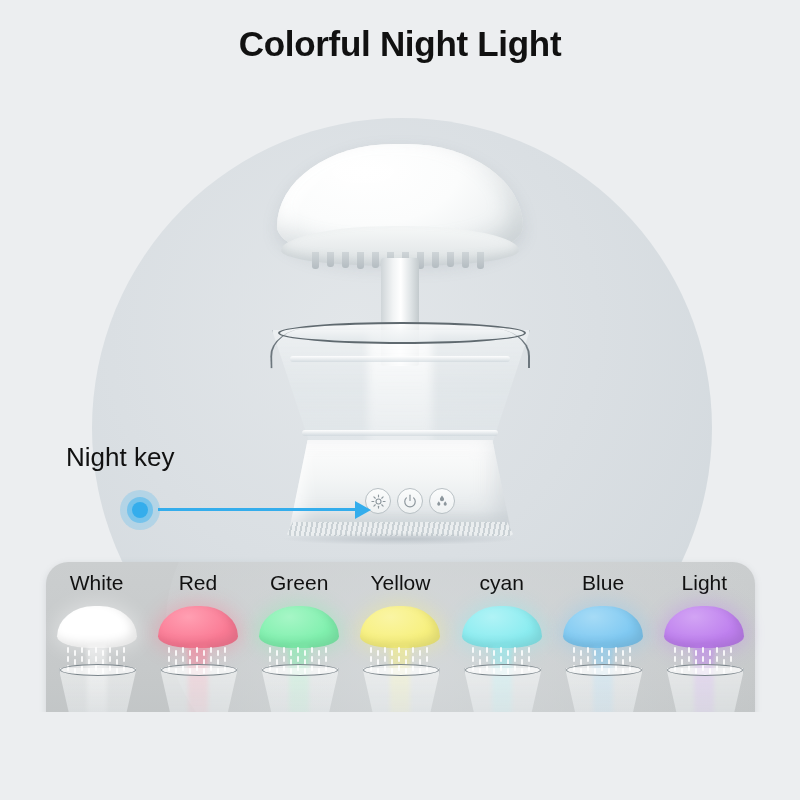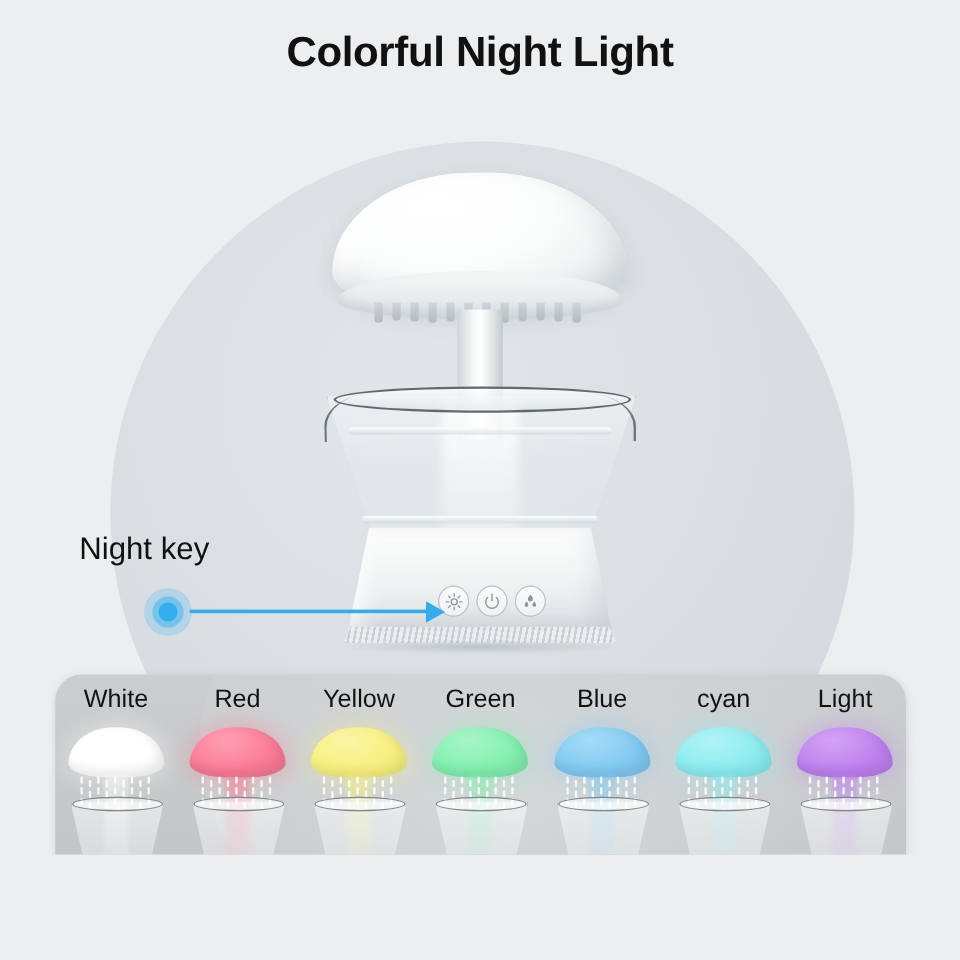--- a/index.html
+++ b/index.html
@@ -394,20 +394,65 @@
             <div class="mini-base"></div>
             <div class="mini-btns">
               <div class="mini-btn" style="left:0"></div>
               <div class="mini-btn" style="left:13px"></div>
               <div class="mini-btn" style="left:26px"></div>
             </div>
             <div class="mini-vent"></div>
           </div>
         </div>
         <div class="sw">
+          <div class="sw-label">Green</div>
+          <div class="mini">
+            <div class="mini-cap" style="background: radial-gradient(at 38% 26%, rgb(166, 246, 198) 0%, rgb(128, 240, 174) 62%, rgb(128, 240, 174) 100%); box-shadow: rgba(0, 0, 0, 0.1) -5px -5px 10px inset, rgba(128, 240, 174, 0.333) 0px 0px 18px 4px;"></div>
+            <div class="mini-col" style="background: linear-gradient(rgba(128, 240, 174, 0.8), rgba(128, 240, 174, 0.267));"></div>
+            <div class="mini-rain">
+              <span style="position:absolute;left:2px;top:1px;width:2px;height:6px;border-radius:1px;background:rgba(255,255,255,.95)"></span>
+              <span style="position:absolute;left:2px;top:10px;width:2px;height:6px;border-radius:1px;background:rgba(255,255,255,.95)"></span>
+              <span style="position:absolute;left:2px;top:19px;width:2px;height:6px;border-radius:1px;background:rgba(255,255,255,.95)"></span>
+              <span style="position:absolute;left:9px;top:4px;width:2px;height:6px;border-radius:1px;background:rgba(255,255,255,.95)"></span>
+              <span style="position:absolute;left:9px;top:13px;width:2px;height:6px;border-radius:1px;background:rgba(255,255,255,.95)"></span>
+              <span style="position:absolute;left:9px;top:22px;width:2px;height:6px;border-radius:1px;background:rgba(255,255,255,.95)"></span>
+              <span style="position:absolute;left:16px;top:1px;width:2px;height:6px;border-radius:1px;background:rgba(255,255,255,.95)"></span>
+              <span style="position:absolute;left:16px;top:10px;width:2px;height:6px;border-radius:1px;background:rgba(255,255,255,.95)"></span>
+              <span style="position:absolute;left:16px;top:19px;width:2px;height:6px;border-radius:1px;background:rgba(255,255,255,.95)"></span>
+              <span style="position:absolute;left:23px;top:4px;width:2px;height:6px;border-radius:1px;background:rgba(255,255,255,.95)"></span>
+              <span style="position:absolute;left:23px;top:13px;width:2px;height:6px;border-radius:1px;background:rgba(255,255,255,.95)"></span>
+              <span style="position:absolute;left:23px;top:22px;width:2px;height:6px;border-radius:1px;background:rgba(255,255,255,.95)"></span>
+              <span style="position:absolute;left:30px;top:1px;width:2px;height:6px;border-radius:1px;background:rgba(255,255,255,.95)"></span>
+              <span style="position:absolute;left:30px;top:10px;width:2px;height:6px;border-radius:1px;background:rgba(255,255,255,.95)"></span>
+              <span style="position:absolute;left:30px;top:19px;width:2px;height:6px;border-radius:1px;background:rgba(255,255,255,.95)"></span>
+              <span style="position:absolute;left:37px;top:4px;width:2px;height:6px;border-radius:1px;background:rgba(255,255,255,.95)"></span>
+              <span style="position:absolute;left:37px;top:13px;width:2px;height:6px;border-radius:1px;background:rgba(255,255,255,.95)"></span>
+              <span style="position:absolute;left:37px;top:22px;width:2px;height:6px;border-radius:1px;background:rgba(255,255,255,.95)"></span>
+              <span style="position:absolute;left:44px;top:1px;width:2px;height:6px;border-radius:1px;background:rgba(255,255,255,.95)"></span>
+              <span style="position:absolute;left:44px;top:10px;width:2px;height:6px;border-radius:1px;background:rgba(255,255,255,.95)"></span>
+              <span style="position:absolute;left:44px;top:19px;width:2px;height:6px;border-radius:1px;background:rgba(255,255,255,.95)"></span>
+              <span style="position:absolute;left:51px;top:4px;width:2px;height:6px;border-radius:1px;background:rgba(255,255,255,.95)"></span>
+              <span style="position:absolute;left:51px;top:13px;width:2px;height:6px;border-radius:1px;background:rgba(255,255,255,.95)"></span>
+              <span style="position:absolute;left:51px;top:22px;width:2px;height:6px;border-radius:1px;background:rgba(255,255,255,.95)"></span>
+              <span style="position:absolute;left:58px;top:1px;width:2px;height:6px;border-radius:1px;background:rgba(255,255,255,.95)"></span>
+              <span style="position:absolute;left:58px;top:10px;width:2px;height:6px;border-radius:1px;background:rgba(255,255,255,.95)"></span>
+              <span style="position:absolute;left:58px;top:19px;width:2px;height:6px;border-radius:1px;background:rgba(255,255,255,.95)"></span>
+            </div>
+            <div class="mini-tank"></div>
+            <div class="mini-tank-rim"></div>
+            <div class="mini-base"></div>
+            <div class="mini-btns">
+              <div class="mini-btn" style="left:0"></div>
+              <div class="mini-btn" style="left:13px"></div>
+              <div class="mini-btn" style="left:26px"></div>
+            </div>
+            <div class="mini-vent"></div>
+          </div>
+        </div>
+        <div class="sw">
           <div class="sw-label">Yellow</div>
           <div class="mini">
             <div class="mini-cap" style="background: radial-gradient(at 38% 26%, rgb(250, 245, 164) 0%, rgb(247, 240, 126) 62%, rgb(247, 240, 126) 100%); box-shadow: rgba(0, 0, 0, 0.1) -5px -5px 10px inset, rgba(247, 240, 126, 0.333) 0px 0px 18px 4px;"></div>
             <div class="mini-col" style="background: linear-gradient(rgba(247, 240, 126, 0.8), rgba(247, 240, 126, 0.267));"></div>
             <div class="mini-rain">
               <span style="position:absolute;left:2px;top:1px;width:2px;height:6px;border-radius:1px;background:rgba(255,255,255,.95)"></span>
               <span style="position:absolute;left:2px;top:10px;width:2px;height:6px;border-radius:1px;background:rgba(255,255,255,.95)"></span>
               <span style="position:absolute;left:2px;top:19px;width:2px;height:6px;border-radius:1px;background:rgba(255,255,255,.95)"></span>
               <span style="position:absolute;left:9px;top:4px;width:2px;height:6px;border-radius:1px;background:rgba(255,255,255,.95)"></span>
               <span style="position:absolute;left:9px;top:13px;width:2px;height:6px;border-radius:1px;background:rgba(255,255,255,.95)"></span>
@@ -439,24 +484,24 @@
             <div class="mini-base"></div>
             <div class="mini-btns">
               <div class="mini-btn" style="left:0"></div>
               <div class="mini-btn" style="left:13px"></div>
               <div class="mini-btn" style="left:26px"></div>
             </div>
             <div class="mini-vent"></div>
           </div>
         </div>
         <div class="sw">
-          <div class="sw-label">Green</div>
+          <div class="sw-label">cyan</div>
           <div class="mini">
-            <div class="mini-cap" style="background: radial-gradient(at 38% 26%, rgb(166, 246, 198) 0%, rgb(128, 240, 174) 62%, rgb(128, 240, 174) 100%); box-shadow: rgba(0, 0, 0, 0.1) -5px -5px 10px inset, rgba(128, 240, 174, 0.333) 0px 0px 18px 4px;"></div>
-            <div class="mini-col" style="background: linear-gradient(rgba(128, 240, 174, 0.8), rgba(128, 240, 174, 0.267));"></div>
+            <div class="mini-cap" style="background: radial-gradient(at 38% 26%, rgb(176, 243, 246) 0%, rgb(138, 236, 240) 62%, rgb(138, 236, 240) 100%); box-shadow: rgba(0, 0, 0, 0.1) -5px -5px 10px inset, rgba(138, 236, 240, 0.333) 0px 0px 18px 4px;"></div>
+            <div class="mini-col" style="background: linear-gradient(rgba(138, 236, 240, 0.8), rgba(138, 236, 240, 0.267));"></div>
             <div class="mini-rain">
               <span style="position:absolute;left:2px;top:1px;width:2px;height:6px;border-radius:1px;background:rgba(255,255,255,.95)"></span>
               <span style="position:absolute;left:2px;top:10px;width:2px;height:6px;border-radius:1px;background:rgba(255,255,255,.95)"></span>
               <span style="position:absolute;left:2px;top:19px;width:2px;height:6px;border-radius:1px;background:rgba(255,255,255,.95)"></span>
               <span style="position:absolute;left:9px;top:4px;width:2px;height:6px;border-radius:1px;background:rgba(255,255,255,.95)"></span>
               <span style="position:absolute;left:9px;top:13px;width:2px;height:6px;border-radius:1px;background:rgba(255,255,255,.95)"></span>
               <span style="position:absolute;left:9px;top:22px;width:2px;height:6px;border-radius:1px;background:rgba(255,255,255,.95)"></span>
               <span style="position:absolute;left:16px;top:1px;width:2px;height:6px;border-radius:1px;background:rgba(255,255,255,.95)"></span>
               <span style="position:absolute;left:16px;top:10px;width:2px;height:6px;border-radius:1px;background:rgba(255,255,255,.95)"></span>
               <span style="position:absolute;left:16px;top:19px;width:2px;height:6px;border-radius:1px;background:rgba(255,255,255,.95)"></span>
@@ -529,65 +574,20 @@
             <div class="mini-base"></div>
             <div class="mini-btns">
               <div class="mini-btn" style="left:0"></div>
               <div class="mini-btn" style="left:13px"></div>
               <div class="mini-btn" style="left:26px"></div>
             </div>
             <div class="mini-vent"></div>
           </div>
         </div>
         <div class="sw">
-          <div class="sw-label">cyan</div>
-          <div class="mini">
-            <div class="mini-cap" style="background: radial-gradient(at 38% 26%, rgb(176, 243, 246) 0%, rgb(138, 236, 240) 62%, rgb(138, 236, 240) 100%); box-shadow: rgba(0, 0, 0, 0.1) -5px -5px 10px inset, rgba(138, 236, 240, 0.333) 0px 0px 18px 4px;"></div>
-            <div class="mini-col" style="background: linear-gradient(rgba(138, 236, 240, 0.8), rgba(138, 236, 240, 0.267));"></div>
-            <div class="mini-rain">
-              <span style="position:absolute;left:2px;top:1px;width:2px;height:6px;border-radius:1px;background:rgba(255,255,255,.95)"></span>
-              <span style="position:absolute;left:2px;top:10px;width:2px;height:6px;border-radius:1px;background:rgba(255,255,255,.95)"></span>
-              <span style="position:absolute;left:2px;top:19px;width:2px;height:6px;border-radius:1px;background:rgba(255,255,255,.95)"></span>
-              <span style="position:absolute;left:9px;top:4px;width:2px;height:6px;border-radius:1px;background:rgba(255,255,255,.95)"></span>
-              <span style="position:absolute;left:9px;top:13px;width:2px;height:6px;border-radius:1px;background:rgba(255,255,255,.95)"></span>
-              <span style="position:absolute;left:9px;top:22px;width:2px;height:6px;border-radius:1px;background:rgba(255,255,255,.95)"></span>
-              <span style="position:absolute;left:16px;top:1px;width:2px;height:6px;border-radius:1px;background:rgba(255,255,255,.95)"></span>
-              <span style="position:absolute;left:16px;top:10px;width:2px;height:6px;border-radius:1px;background:rgba(255,255,255,.95)"></span>
-              <span style="position:absolute;left:16px;top:19px;width:2px;height:6px;border-radius:1px;background:rgba(255,255,255,.95)"></span>
-              <span style="position:absolute;left:23px;top:4px;width:2px;height:6px;border-radius:1px;background:rgba(255,255,255,.95)"></span>
-              <span style="position:absolute;left:23px;top:13px;width:2px;height:6px;border-radius:1px;background:rgba(255,255,255,.95)"></span>
-              <span style="position:absolute;left:23px;top:22px;width:2px;height:6px;border-radius:1px;background:rgba(255,255,255,.95)"></span>
-              <span style="position:absolute;left:30px;top:1px;width:2px;height:6px;border-radius:1px;background:rgba(255,255,255,.95)"></span>
-              <span style="position:absolute;left:30px;top:10px;width:2px;height:6px;border-radius:1px;background:rgba(255,255,255,.95)"></span>
-              <span style="position:absolute;left:30px;top:19px;width:2px;height:6px;border-radius:1px;background:rgba(255,255,255,.95)"></span>
-              <span style="position:absolute;left:37px;top:4px;width:2px;height:6px;border-radius:1px;background:rgba(255,255,255,.95)"></span>
-              <span style="position:absolute;left:37px;top:13px;width:2px;height:6px;border-radius:1px;background:rgba(255,255,255,.95)"></span>
-              <span style="position:absolute;left:37px;top:22px;width:2px;height:6px;border-radius:1px;background:rgba(255,255,255,.95)"></span>
-              <span style="position:absolute;left:44px;top:1px;width:2px;height:6px;border-radius:1px;background:rgba(255,255,255,.95)"></span>
-              <span style="position:absolute;left:44px;top:10px;width:2px;height:6px;border-radius:1px;background:rgba(255,255,255,.95)"></span>
-              <span style="position:absolute;left:44px;top:19px;width:2px;height:6px;border-radius:1px;background:rgba(255,255,255,.95)"></span>
-              <span style="position:absolute;left:51px;top:4px;width:2px;height:6px;border-radius:1px;background:rgba(255,255,255,.95)"></span>
-              <span style="position:absolute;left:51px;top:13px;width:2px;height:6px;border-radius:1px;background:rgba(255,255,255,.95)"></span>
-              <span style="position:absolute;left:51px;top:22px;width:2px;height:6px;border-radius:1px;background:rgba(255,255,255,.95)"></span>
-              <span style="position:absolute;left:58px;top:1px;width:2px;height:6px;border-radius:1px;background:rgba(255,255,255,.95)"></span>
-              <span style="position:absolute;left:58px;top:10px;width:2px;height:6px;border-radius:1px;background:rgba(255,255,255,.95)"></span>
-              <span style="position:absolute;left:58px;top:19px;width:2px;height:6px;border-radius:1px;background:rgba(255,255,255,.95)"></span>
-            </div>
-            <div class="mini-tank"></div>
-            <div class="mini-tank-rim"></div>
-            <div class="mini-base"></div>
-            <div class="mini-btns">
-              <div class="mini-btn" style="left:0"></div>
-              <div class="mini-btn" style="left:13px"></div>
-              <div class="mini-btn" style="left:26px"></div>
-            </div>
-            <div class="mini-vent"></div>
-          </div>
-        </div>
-        <div class="sw">
           <div class="sw-label">Light</div>
           <div class="mini">
             <div class="mini-cap" style="background: radial-gradient(at 38% 26%, rgb(210, 164, 244) 0%, rgb(190, 127, 238) 62%, rgb(190, 127, 238) 100%); box-shadow: rgba(0, 0, 0, 0.1) -5px -5px 10px inset, rgba(190, 127, 238, 0.333) 0px 0px 18px 4px;"></div>
             <div class="mini-col" style="background: linear-gradient(rgba(190, 127, 238, 0.8), rgba(190, 127, 238, 0.267));"></div>
             <div class="mini-rain">
               <span style="position:absolute;left:2px;top:1px;width:2px;height:6px;border-radius:1px;background:rgba(255,255,255,.95)"></span>
               <span style="position:absolute;left:2px;top:10px;width:2px;height:6px;border-radius:1px;background:rgba(255,255,255,.95)"></span>
               <span style="position:absolute;left:2px;top:19px;width:2px;height:6px;border-radius:1px;background:rgba(255,255,255,.95)"></span>
               <span style="position:absolute;left:9px;top:4px;width:2px;height:6px;border-radius:1px;background:rgba(255,255,255,.95)"></span>
               <span style="position:absolute;left:9px;top:13px;width:2px;height:6px;border-radius:1px;background:rgba(255,255,255,.95)"></span>

